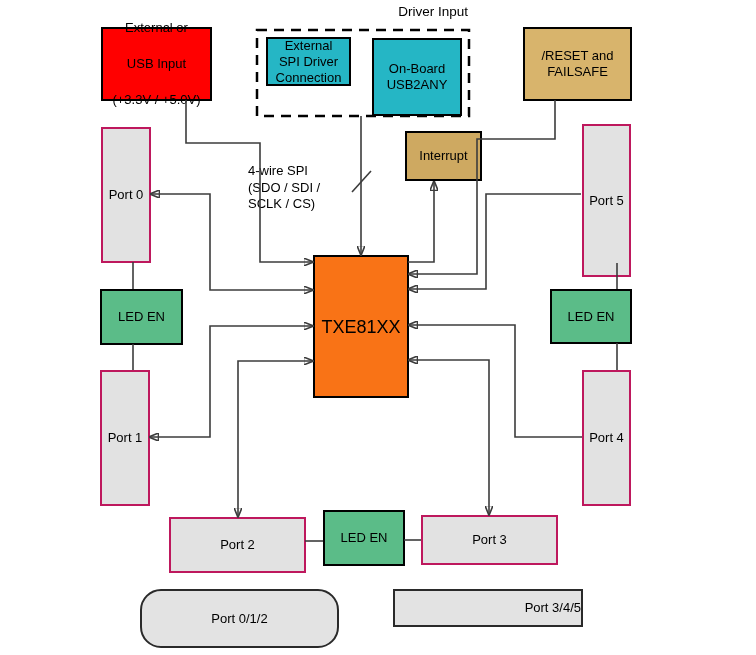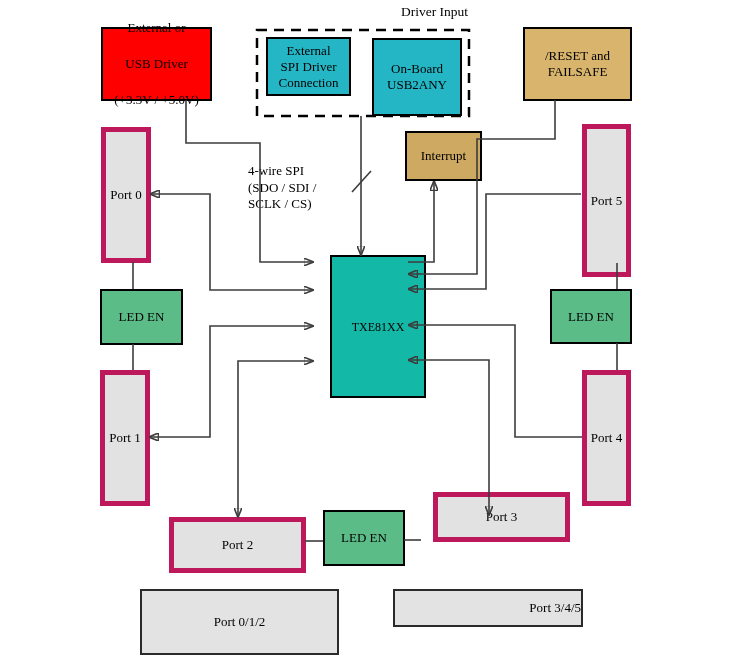--- a/index.html
+++ b/index.html
@@ -1,57 +1,57 @@
 <!DOCTYPE html>
 <html><head>
 <meta charset="utf-8">
 <style>
   html,body{margin:0;padding:0;background:#fff;}
   .stage{
     position:relative;width:756px;height:655px;background:#fff;
-    font-family:Liberation Serif, serif;color:#000;overflow:hidden;
+    font-family:Liberation Sans, sans-serif;color:#000;overflow:hidden;
   }
   .bx{
     position:absolute;box-sizing:border-box;border:2.5px solid #000;
     display:flex;flex-direction:column;align-items:center;justify-content:center;
     text-align:center;font-size:13px;line-height:16px;
   }
   .ln{display:block;}
   .red{background:#FF0000;}
   .cyan{background:#25B6C5;}
   .tan{background:#D8B46C;}
   .tan2{background:#CEA961;}
-  .yellow{background:#14b8a6;font-size:12px;margin-left:17px;}
+  .yellow{background:#f97316;font-size:18px;}
   .green{background:#5BBC88;}
-  .port{border:5px solid #be185d;background:#E2E2E2;}
+  .port{border:2px solid #be185d;background:#E2E2E2;}
   .grp{border:2px solid #2a2a2a;background:#E3E3E3;}
   .floatlabel{
     position:absolute;font-size:13.5px;line-height:16px;background:transparent;
   }
   .spilabel{
     position:absolute;font-size:13px;line-height:16.5px;text-align:left;
   }
   svg.wires{position:absolute;left:0;top:0;pointer-events:none;}
   svg.wires path{fill:none;stroke:#3C3C3C;stroke-width:1.6;}
   svg.wires rect{fill:none;stroke:#000;stroke-width:2.5;}
 </style>
 </head>
 <body>
 
 <div class="stage">
 
   <div class="floatlabel" style="left:352px;top:4px;width:116px;text-align:right;">Driver Input</div>
 
   <div class="bx red" style="left:101px;top:27px;width:111px;height:74px;gap:20px;">
     <span class="ln">External or</span>
-    <span class="ln">USB Driver</span>
+    <span class="ln">USB Input</span>
     <span class="ln">(+3.3V / +5.0V)</span>
   </div>
 
-  <div class="bx cyan" style="left:266px;top:37px;width:85px;height:59px;">
+  <div class="bx cyan" style="left:266px;top:37px;width:85px;height:49px;">
     <span class="ln">External</span>
     <span class="ln">SPI Driver</span>
     <span class="ln">Connection</span>
   </div>
 
   <div class="bx cyan" style="left:372px;top:38px;width:90px;height:78px;align-items:center;">
     <span class="ln">On-Board</span>
     <span class="ln">USB2ANY</span>
   </div>
 
@@ -93,25 +93,25 @@
   <div class="bx port" style="left:582px;top:370px;width:49px;height:136px;">
     <span class="ln">Port 4</span>
   </div>
 
   <div class="bx port" style="left:169px;top:517px;width:137px;height:56px;">
     <span class="ln">Port 2</span>
   </div>
   <div class="bx green" style="left:323px;top:510px;width:82px;height:56px;">
     <span class="ln">LED EN</span>
   </div>
-  <div class="bx port" style="left:421px;top:492px;width:137px;height:50px;margin-left:12px;">
+  <div class="bx port" style="left:421px;top:515px;width:137px;height:50px;">
     <span class="ln">Port 3</span>
   </div>
 
-  <div class="bx grp" style="left:140px;top:589px;width:199px;height:66px;">
+  <div class="bx grp" style="left:140px;top:589px;width:199px;height:59px;border-radius:21px;">
     <span class="ln">Port 0/1/2</span>
   </div>
   <div class="bx grp" style="left:393px;top:589px;width:190px;height:38px;align-items:flex-end;">
     <span class="ln">Port 3/4/5</span>
   </div>
 
   <svg class="wires" width="756" height="655" viewBox="0 0 756 655">
     <defs>
       <marker id="arr" viewBox="0 0 10 8" refX="9.5" refY="4" markerWidth="10" markerHeight="8" markerUnits="userSpaceOnUse" orient="auto-start-reverse">
         <path d="M0 0 L10 4 L0 8 Z" fill="#000" stroke="none"></path>

